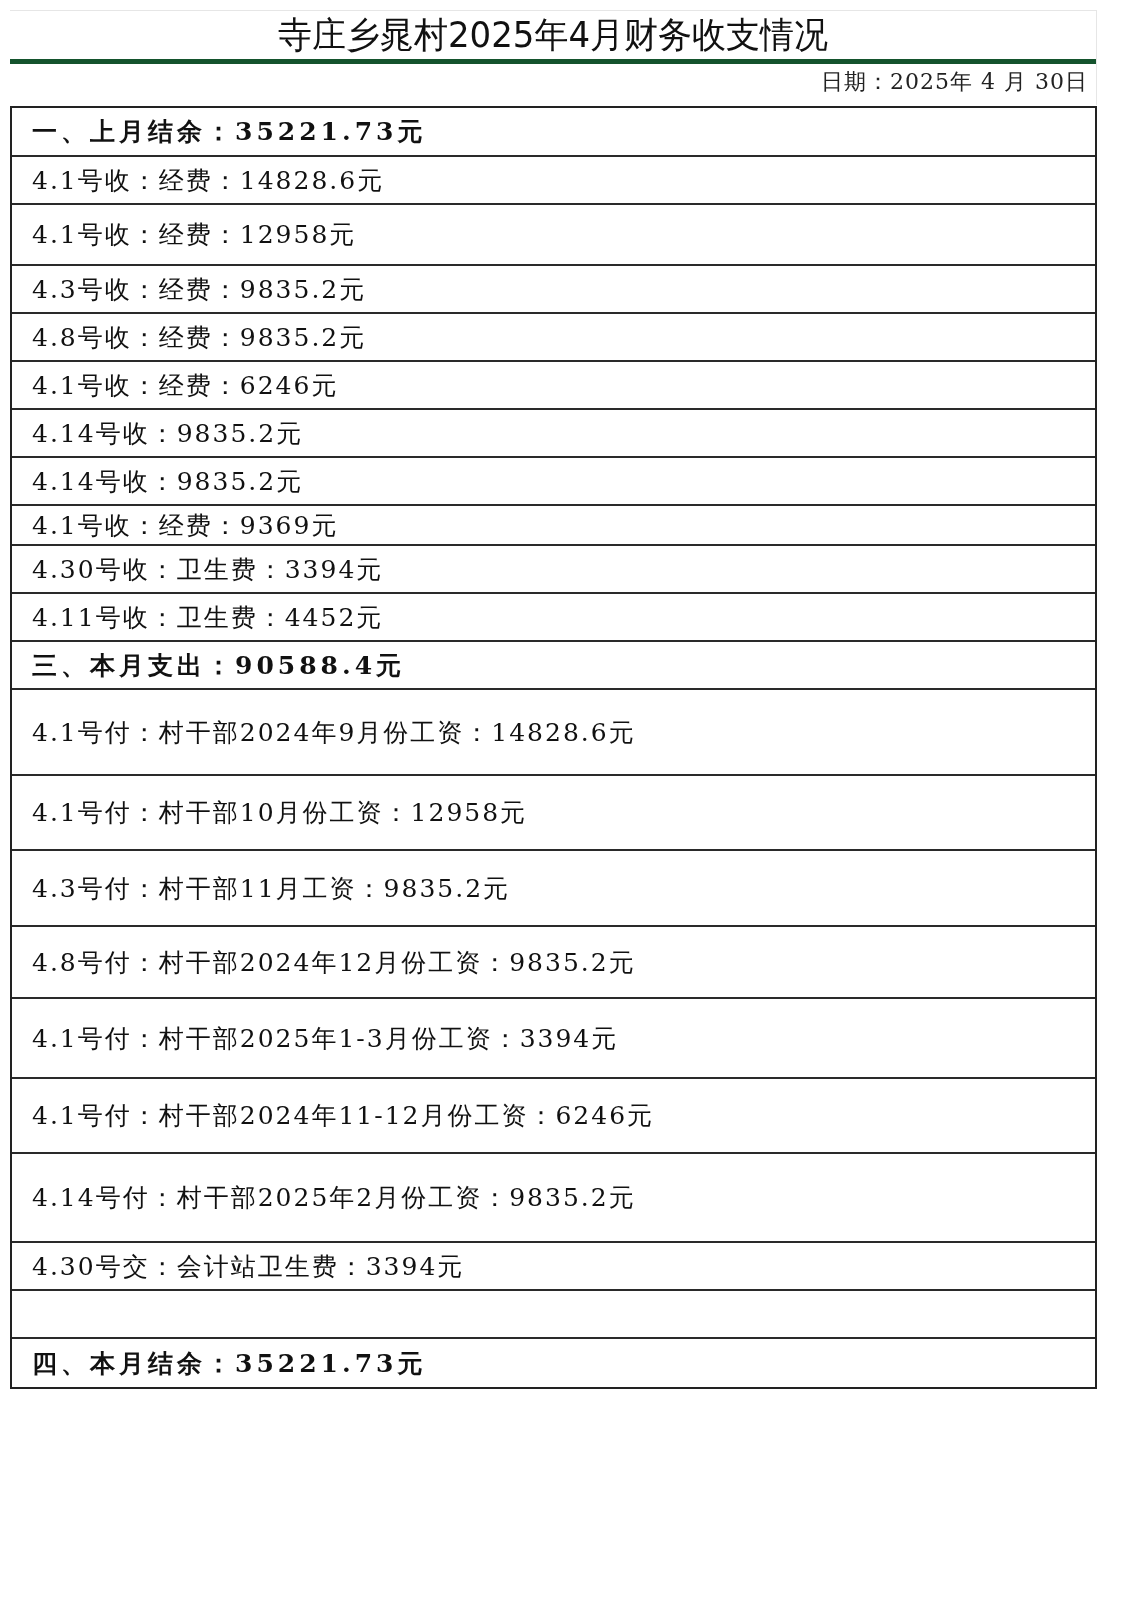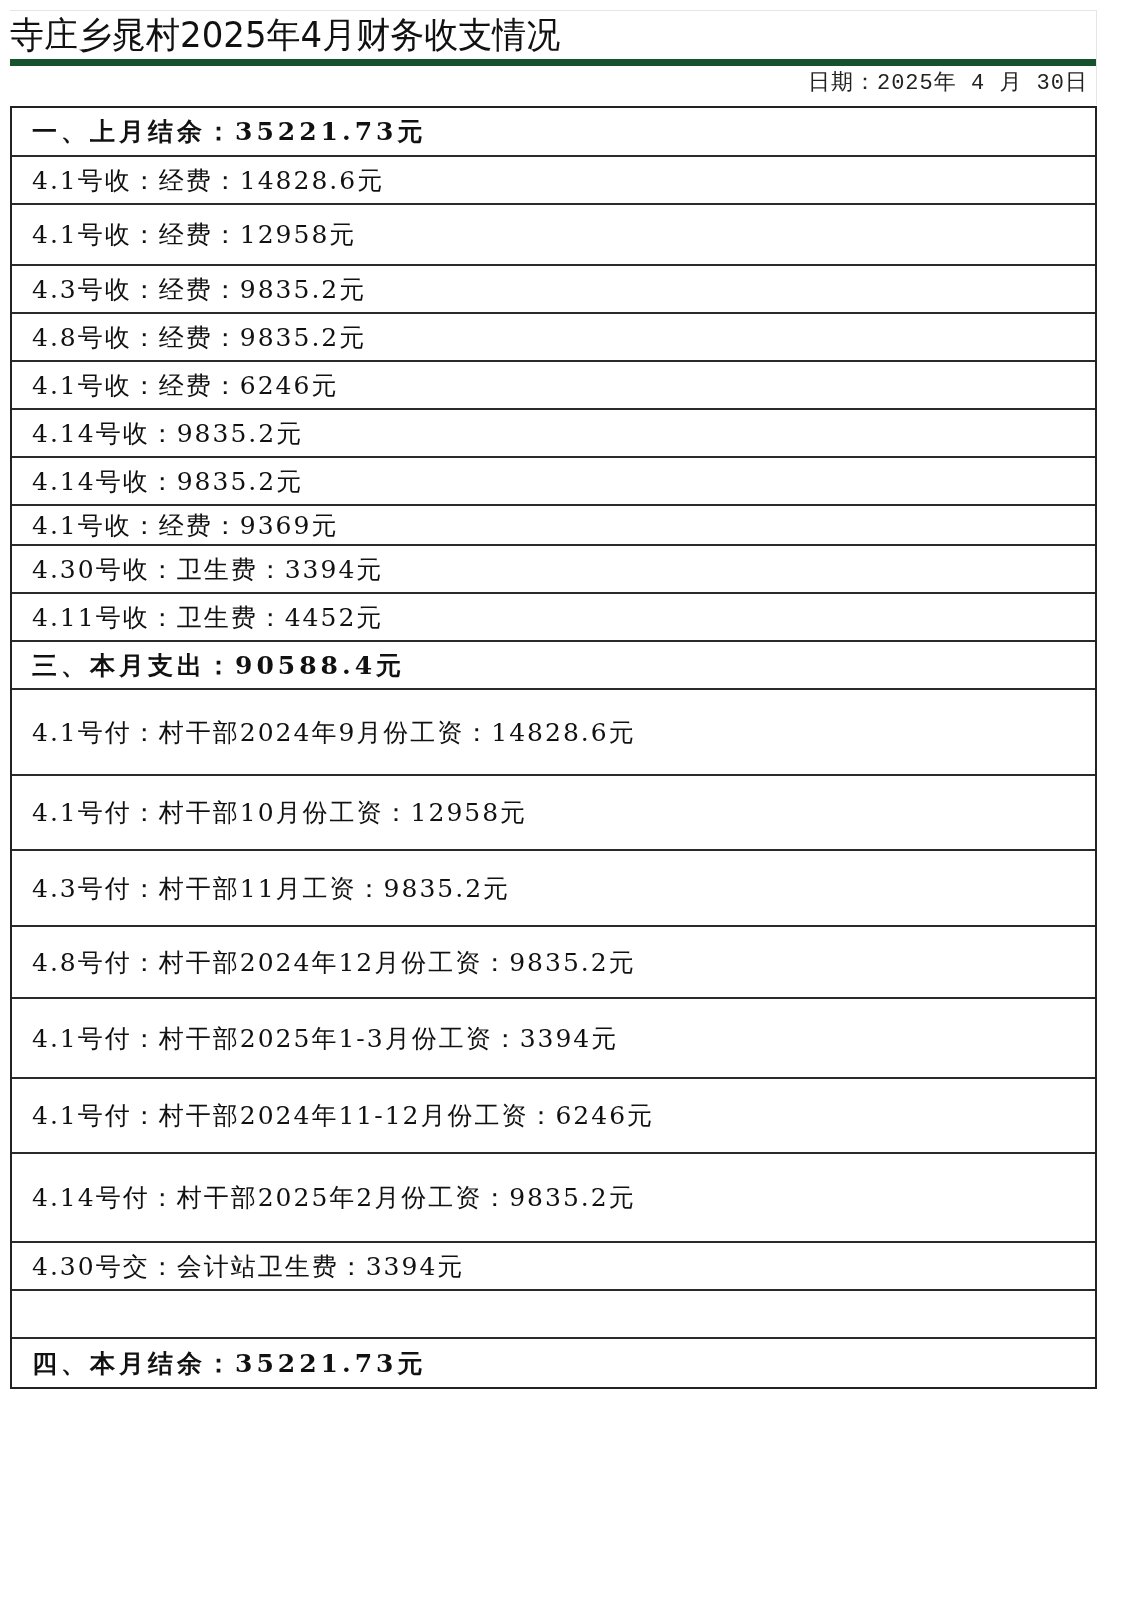--- a/index.html
+++ b/index.html
@@ -1,27 +1,27 @@
 <!DOCTYPE html>
 <html><head>
 <meta charset="utf-8">
 <style>
   html, body { margin: 0; padding: 0; background: #ffffff; }
   body { width: 1128px; height: 1600px; position: relative; overflow: hidden;
          font-family: "DejaVu Serif", "Liberation Serif", serif; color: #111; }
   .title-row { position: absolute; left: 10px; top: 10px; width: 1086px; height: 48px;
-               border-top: 1px solid #e6e6e6; border-bottom: 7px solid #14532d;
+               border-top: 1px solid #e6e6e6; border-bottom: 5px solid #14532d;
                border-right: 1px solid #e6e6e6;
-               display: flex; align-items: center; justify-content: flex-start; }
+               display: flex; align-items: center; justify-content: center; }
   .title { font-family: "DejaVu Sans", "Liberation Sans", sans-serif; font-size: 34px;
            letter-spacing: 0px; color: #111; transform: scaleY(1.05); }
   .date-row { position: absolute; left: 10px; top: 59px; width: 1086px; height: 46px;
               border-right: 1px solid #e6e6e6;
               display: flex; align-items: center; justify-content: flex-end; }
-  .date { font-size: 22px; padding-right: 8px; letter-spacing: 1px; color: #222; font-family: Liberation Mono, monospace; }
+  .date { font-size: 22px; padding-right: 8px; letter-spacing: 1px; color: #222; }
   .table { position: absolute; left: 10px; top: 106px; width: 1083px;
            border: 2px solid #222; border-bottom-width: 2px; box-sizing: content-box; }
   .row { border-bottom: 2px solid #2a2a2a; display: flex; align-items: center;
          box-sizing: border-box; padding-left: 20px; }
   .row:last-child { border-bottom: none; }
   .row span { font-size: 25px; letter-spacing: 2px; white-space: nowrap; }
   .row.section span { font-weight: bold; letter-spacing: 4px; }
 </style>
 </head>
 <body>

